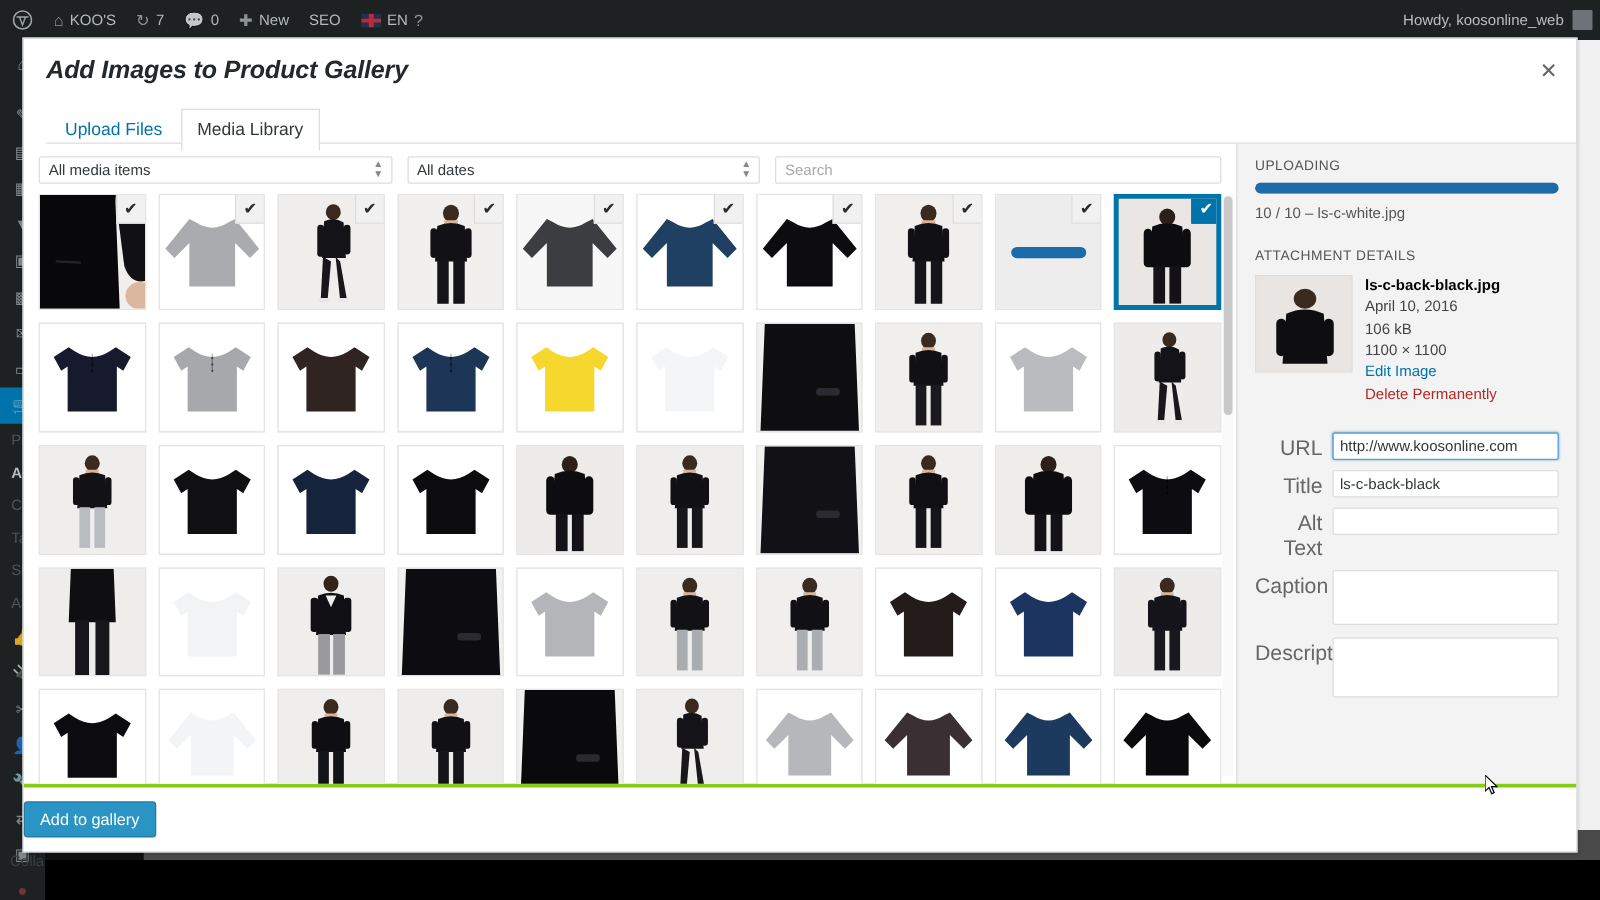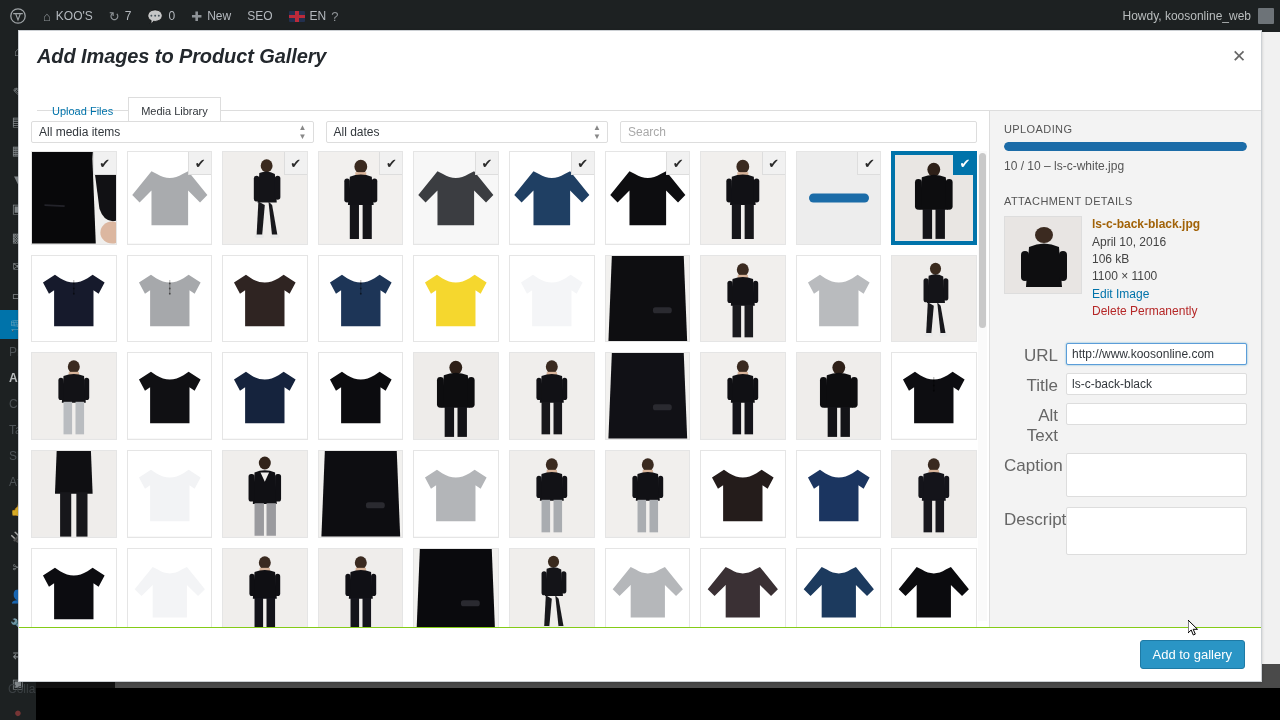--- a/index.html
+++ b/index.html
@@ -100,22 +100,22 @@
     font-size: 20px; font-weight: bold; color: #23282d;
     padding: 14px 0 0 18px; letter-spacing: -.1px; font-style: italic;
   }
 
   
   .tabs {
     display: flex; gap: 2px; margin: 12px 0 0 18px;
     border-bottom: 1px solid #ddd; padding-left: 2px; position: relative;
   }
   .tab {
-    padding: 7px 12px 8px; font-size: 11px; color: #0073aa;
-    cursor: pointer; line-height: 1.2; position: relative; top: 17px;
+    padding: 7px 12px 8px; font-size: 14px; color: #0073aa;
+    cursor: pointer; line-height: 1.2; position: relative; top: 7px;
     border: 1px solid transparent;
   }
   .tab.active {
     color: #32373c; background: #fff;
     border: 1px solid #ddd; border-bottom-color: #fff;
   }
 
   
   .modal-body { flex: 1; display: flex; min-height: 0; }
   .content-col { flex: 1; display: flex; flex-direction: column; min-width: 0; position: relative; }
@@ -200,21 +200,21 @@
   .side-head2 {
     font-size: 11px; color: #555; text-transform: uppercase;
     letter-spacing: .4px; margin: 22px 0 9px;
   }
   .attach { display: flex; gap: 10px; }
   .attach-thumb {
     width: 78px; height: 78px; flex: none; border: 1px solid #ddd;
     overflow: hidden; position: relative; background: #e9e6e4;
   }
   .attach-meta { font-size: 12px; color: #444; line-height: 1.45; min-width: 0; }
-  .attach-meta .fname { font-weight: bold; color: #a16207; word-break: break-all; }
+  .attach-meta .fname { font-weight: bold; color: #000000; word-break: break-all; }
   .link-blue { color: #0073aa; cursor: pointer; display: block; }
   .link-red { color: #b52727; cursor: pointer; display: block; }
 
   .fields { margin-top: 22px; }
   .frow { display: flex; align-items: flex-start; margin-bottom: 7px; }
   .flabel {
     width: 62px; flex: none; text-align: right; padding-right: 8px;
     font-size: 17px; color: #666; padding-top: 3px;
   }
   .fctl { flex: 1; min-width: 0; }
@@ -226,22 +226,22 @@
   }
   .fctl input.focused {
     border-color: #5b9dd9; box-shadow: 0 0 2px rgba(30,140,190,.7);
     outline: none;
   }
   .fctl textarea.cap { height: 44px; }
   .fctl textarea.desc { height: 48px; }
 
   
   .modal-footer {
-    height: 54px; border-top: 1px solid #84cc16; background: #fff;
-    display: flex; align-items: center; justify-content: flex-end;
+    height: 54px; border-top: 3px solid #84cc16; background: #fff;
+    display: flex; align-items: center; 
     padding-right: 16px;
   }
   .btn-primary {
     background: #2a95c5; border: 1px solid #1e7aa5; color: #fff;
     font-size: 13px; padding: 6px 12px; border-radius: 3px; cursor: pointer;
     font-family: "Liberation Sans", sans-serif;
   }
 
   .cursor {
     position: absolute; left: 1188px; top: 620px; z-index: 40;

